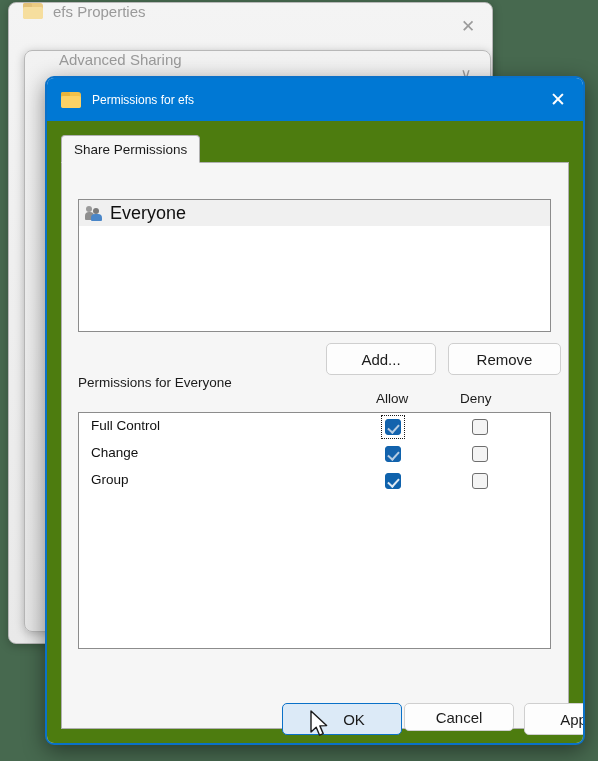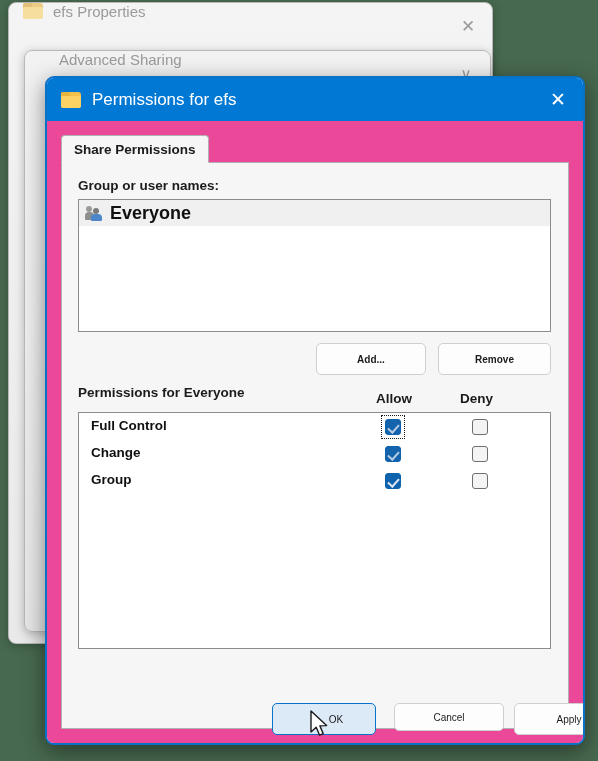--- a/index.html
+++ b/index.html
@@ -132,44 +132,43 @@
   #dlg-titlebar {
     position: relative;
     height: 43px;
     background: #0078d4;
     display: flex;
     align-items: center;
     padding-left: 14px;
     box-sizing: border-box;
   }
   #dlg-title-text {
-    font-size: 17px;
+    font-size: 12px;
     color: #ffffff;
     margin-left: 11px;
     white-space: nowrap;
   }
   #dlg-close {
     position: absolute;
     right: 8px;
     top: 7px;
     width: 34px;
     height: 29px;
     display: flex;
     align-items: center;
     justify-content: center;
     cursor: default;
   }
   #dlg-close .xglyph { color: #ffffff; font-size: 19px; }
 
   #dlg-body {
     position: relative;
     height: 622px;
-    background: #ec4899;
-    box-sizing: border-box;
-    font-weight: bold;
+    background: #4d7c0f;
+    box-sizing: border-box;
   }
 
   
   #tabstrip {
     position: absolute;
     left: 14px;
     top: 14px;
     width: 508px;
     height: 28px;
   }
@@ -276,34 +275,35 @@
     background: #4a86c8;
   }
 
   
   .btn {
     position: absolute;
     height: 32px;
     background: #fdfdfd;
     border: 1px solid #cfcfcf;
     border-radius: 5px;
-    font-size: 10px;
+    font-size: 15px;
     color: #1b1b1b;
     font-family: "Liberation Sans", sans-serif;
     display: flex;
     align-items: center;
     justify-content: center;
     box-sizing: border-box;
     cursor: default;
     white-space: nowrap;
+    margin-left: 10px;
   }
   #btn-add    { left: 254px; top: 180px; width: 110px; }
   #btn-remove { left: 376px; top: 180px; width: 113px; }
 
-  #label-perms { left: 16px; top: 222px; text-align: center; }
+  #label-perms { left: 16px; top: 212px; text-align: center; }
   #label-allow { left: 314px; top: 228px; }
   #label-deny  { left: 398px; top: 228px; }
 
   
   #permlist {
     position: absolute;
     left: 16px;
     top: 249px;
     width: 473px;
     height: 237px;
@@ -366,21 +366,21 @@
     border-width: 0 2px 2px 0;
     transform: rotate(42deg);
   }
   .cb.on.muted { background: #1463ad; }
   .cb.on.muted::after { border-color: #b7cde3; }
 
   
   #btn-ok {
     left: 225px;
     top: 625px;
-    width: 104px;
+    width: 120px;
     height: 32px;
     background: #dceaf7;
     border: 1px solid #0a71c8;
     border-radius: 5px;
     padding-left: 24px;
   }
   #btn-cancel { left: 347px; top: 625px; width: 110px; height: 28px; }
   #btn-apply  { left: 467px; top: 625px; width: 110px; height: 32px; }
 
   
@@ -442,21 +442,20 @@
     </div>
 
     <div id="dlg-body">
 
       <div id="tabstrip">
         <div id="tab-share">Share Permissions</div>
       </div>
 
       <div id="tabpage">
 
-        <div class="field-label" id="label-group">Group or user names:</div>
 
         <div id="userlist">
           <div class="userrow">
             <span class="people">
               <span class="h1"></span>
                 <span class="b1"></span>
               <span class="h2"></span>
                 <span class="b2"></span>
             </span>
             <span class="userrow-label">Everyone</span>

